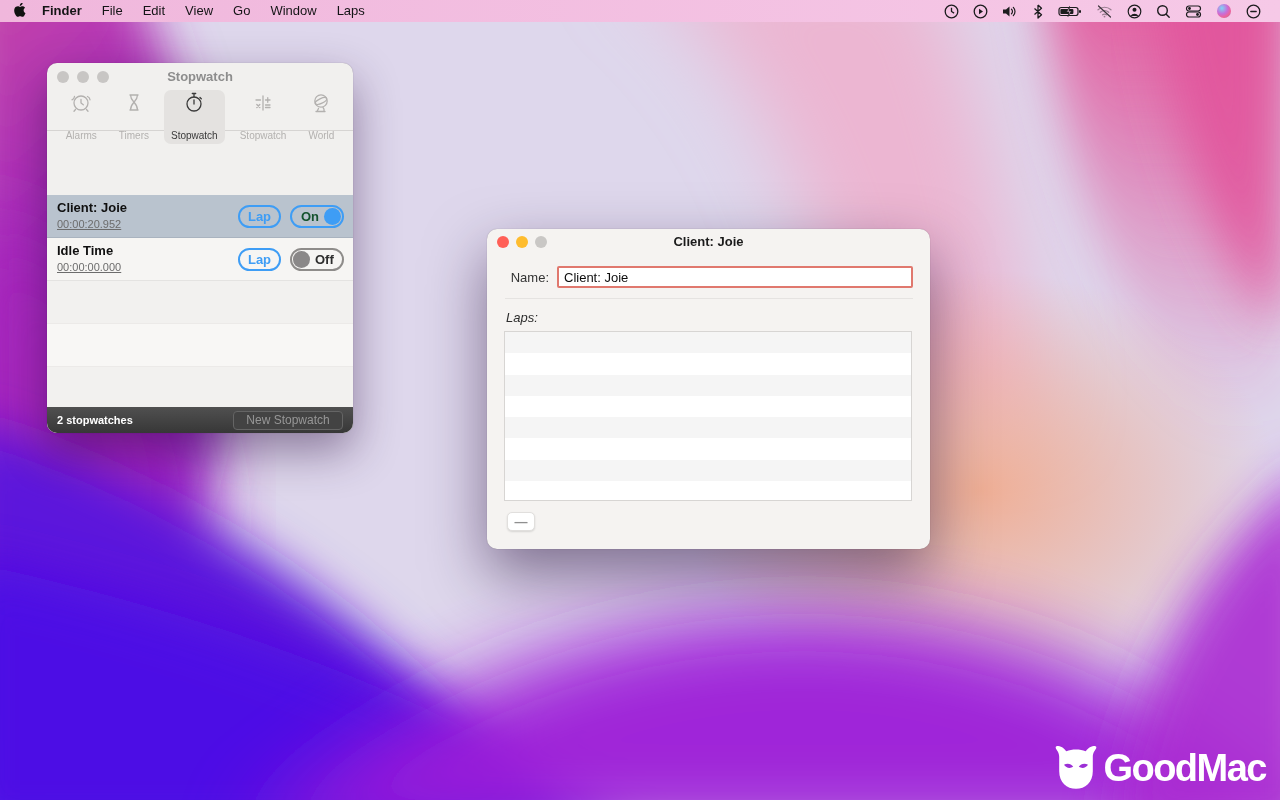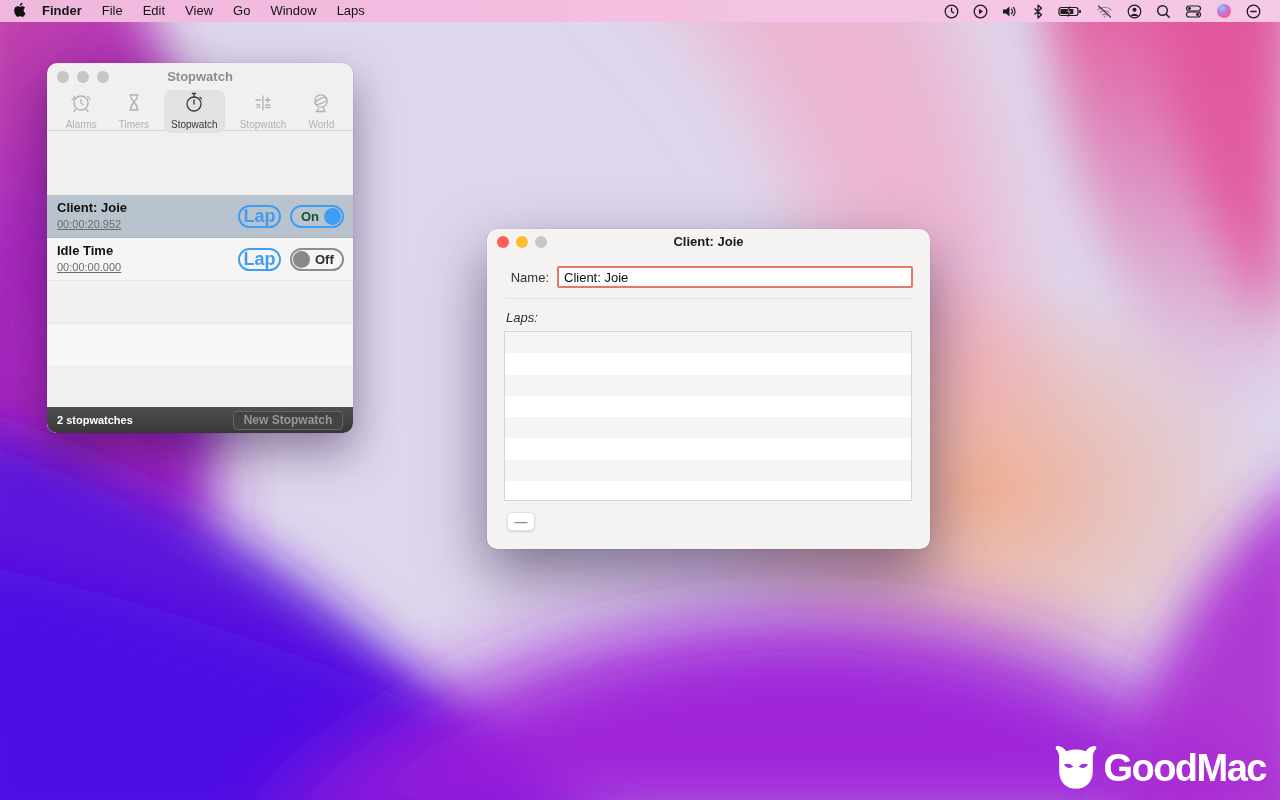--- a/index.html
+++ b/index.html
@@ -27,45 +27,45 @@
   .sw { position:absolute; left:47px; top:63px; width:306px; height:370px; z-index:10;
     border-radius:10px; background:#f1f0ee; overflow:hidden;
     box-shadow:0 18px 45px rgba(40,10,60,.45), 0 0 1px rgba(0,0,0,.35); }
   .sw-titlebar { height:27px; position:relative; display:flex; align-items:center; justify-content:center; }
   .sw .lights { left:10px; top:8px; gap:8px; }
   .sw .light { width:12px; height:12px; background:#c8c6c4; }
   .sw-title { font-size:13px; font-weight:700; color:#8d8d8d; }
   .sw-toolbar { height:41px; display:flex; justify-content:center; align-items:flex-start; gap:8px; border-bottom:1px solid #d6d4d2; }
   .tab { display:flex; flex-direction:column; align-items:center; padding:2px 7px 3px; border-radius:7px; color:#b3b1af; }
   .tab svg { display:block; }
-  .tab-label { font-size:10px; margin-top:6px; }
+  .tab-label { font-size:10px; margin-top:17px; }
   .tab.selected { background:#e4e2e0; color:#3a3a3a; }
   .sw-list { position:absolute; top:132px; left:0; right:0; bottom:26px; background:#f6f5f3; }
   .sw-row { height:43px; display:flex; align-items:center; padding:0 9px 0 10px; border-bottom:1px solid #e4e3e1; background:#f6f5f3; }
   .sw-row.selected { background:#b9c3ce; border-bottom-color:#a9b3bf; }
   .row-text { flex:1; line-height:1.3; }
   .row-name { font-size:13px; font-weight:700; color:#0f0f0f; }
   .row-time { font-size:11px; color:#6c6c6c;text-decoration:underline; }
   .pill-lap { width:43px; height:23px; border:2px solid #3e9df5; border-radius:13px; color:#3e9df5;
-    font-size:18px; font-weight:700; display:flex; align-items:center; justify-content:center; margin-right:9px; background:transparent; }
+    font-size:13px; font-weight:700; display:flex; align-items:center; justify-content:center; margin-right:9px; background:transparent; }
   .toggle { width:54px; height:23px; border-radius:13px; border:2px solid; display:flex; align-items:center; font-size:13px; font-weight:700; }
   .toggle .knob { width:17px; height:17px; border-radius:50%; }
   .toggle.on { border-color:#3e9df5; color:#14532d; padding:0 1px 0 9px; }
   .toggle.on .knob { background:#3e9df5; margin-left:auto; }
   .toggle.off { border-color:#8e8c8a; color:#2e2e2e; padding:0 0 0 1px; }
   .toggle.off .label { margin-left:5px; }
   .toggle.off .knob { background:#8a8888; }
   .stripe { height:43px; border-bottom:1px solid #eceae8; }
   .stripe.a { background:#f2f1ef; }
   .stripe.b { background:#f8f7f5; }
   .sw-footer { position:absolute; left:0; right:0; bottom:0; height:26px;
     background:linear-gradient(#505050,#373737); display:flex; align-items:center; padding:0 10px; }
   .sw-count { color:#fff; font-size:11px; font-weight:700; }
   .new-btn { margin-left:auto; width:110px; height:19px; border:1px solid #656565; border-radius:4px;
-    background:#434343; color:#979797; font-size:12px; font-weight:700; display:flex; align-items:center; justify-content:center; }
+    background:#434343; color:#979797; font-size:12px; font-weight:400; display:flex; align-items:center; justify-content:center; }
 
   
   .dw { position:absolute; left:487px; top:229px; width:443px; height:320px; z-index:20;
     border-radius:10px; background:#f5f3f1; overflow:hidden;
     box-shadow:0 25px 60px rgba(30,5,50,.5), 0 0 1px rgba(0,0,0,.35); }
   .dw-titlebar { height:24px; position:relative; display:flex; align-items:center; justify-content:center; }
   .dw .lights { left:10px; top:7px; gap:7px; }
   .dw .light { width:12px; height:12px; }
   .light-close { background:#ff5f57; }
   .light-min { background:#febc2e; }

